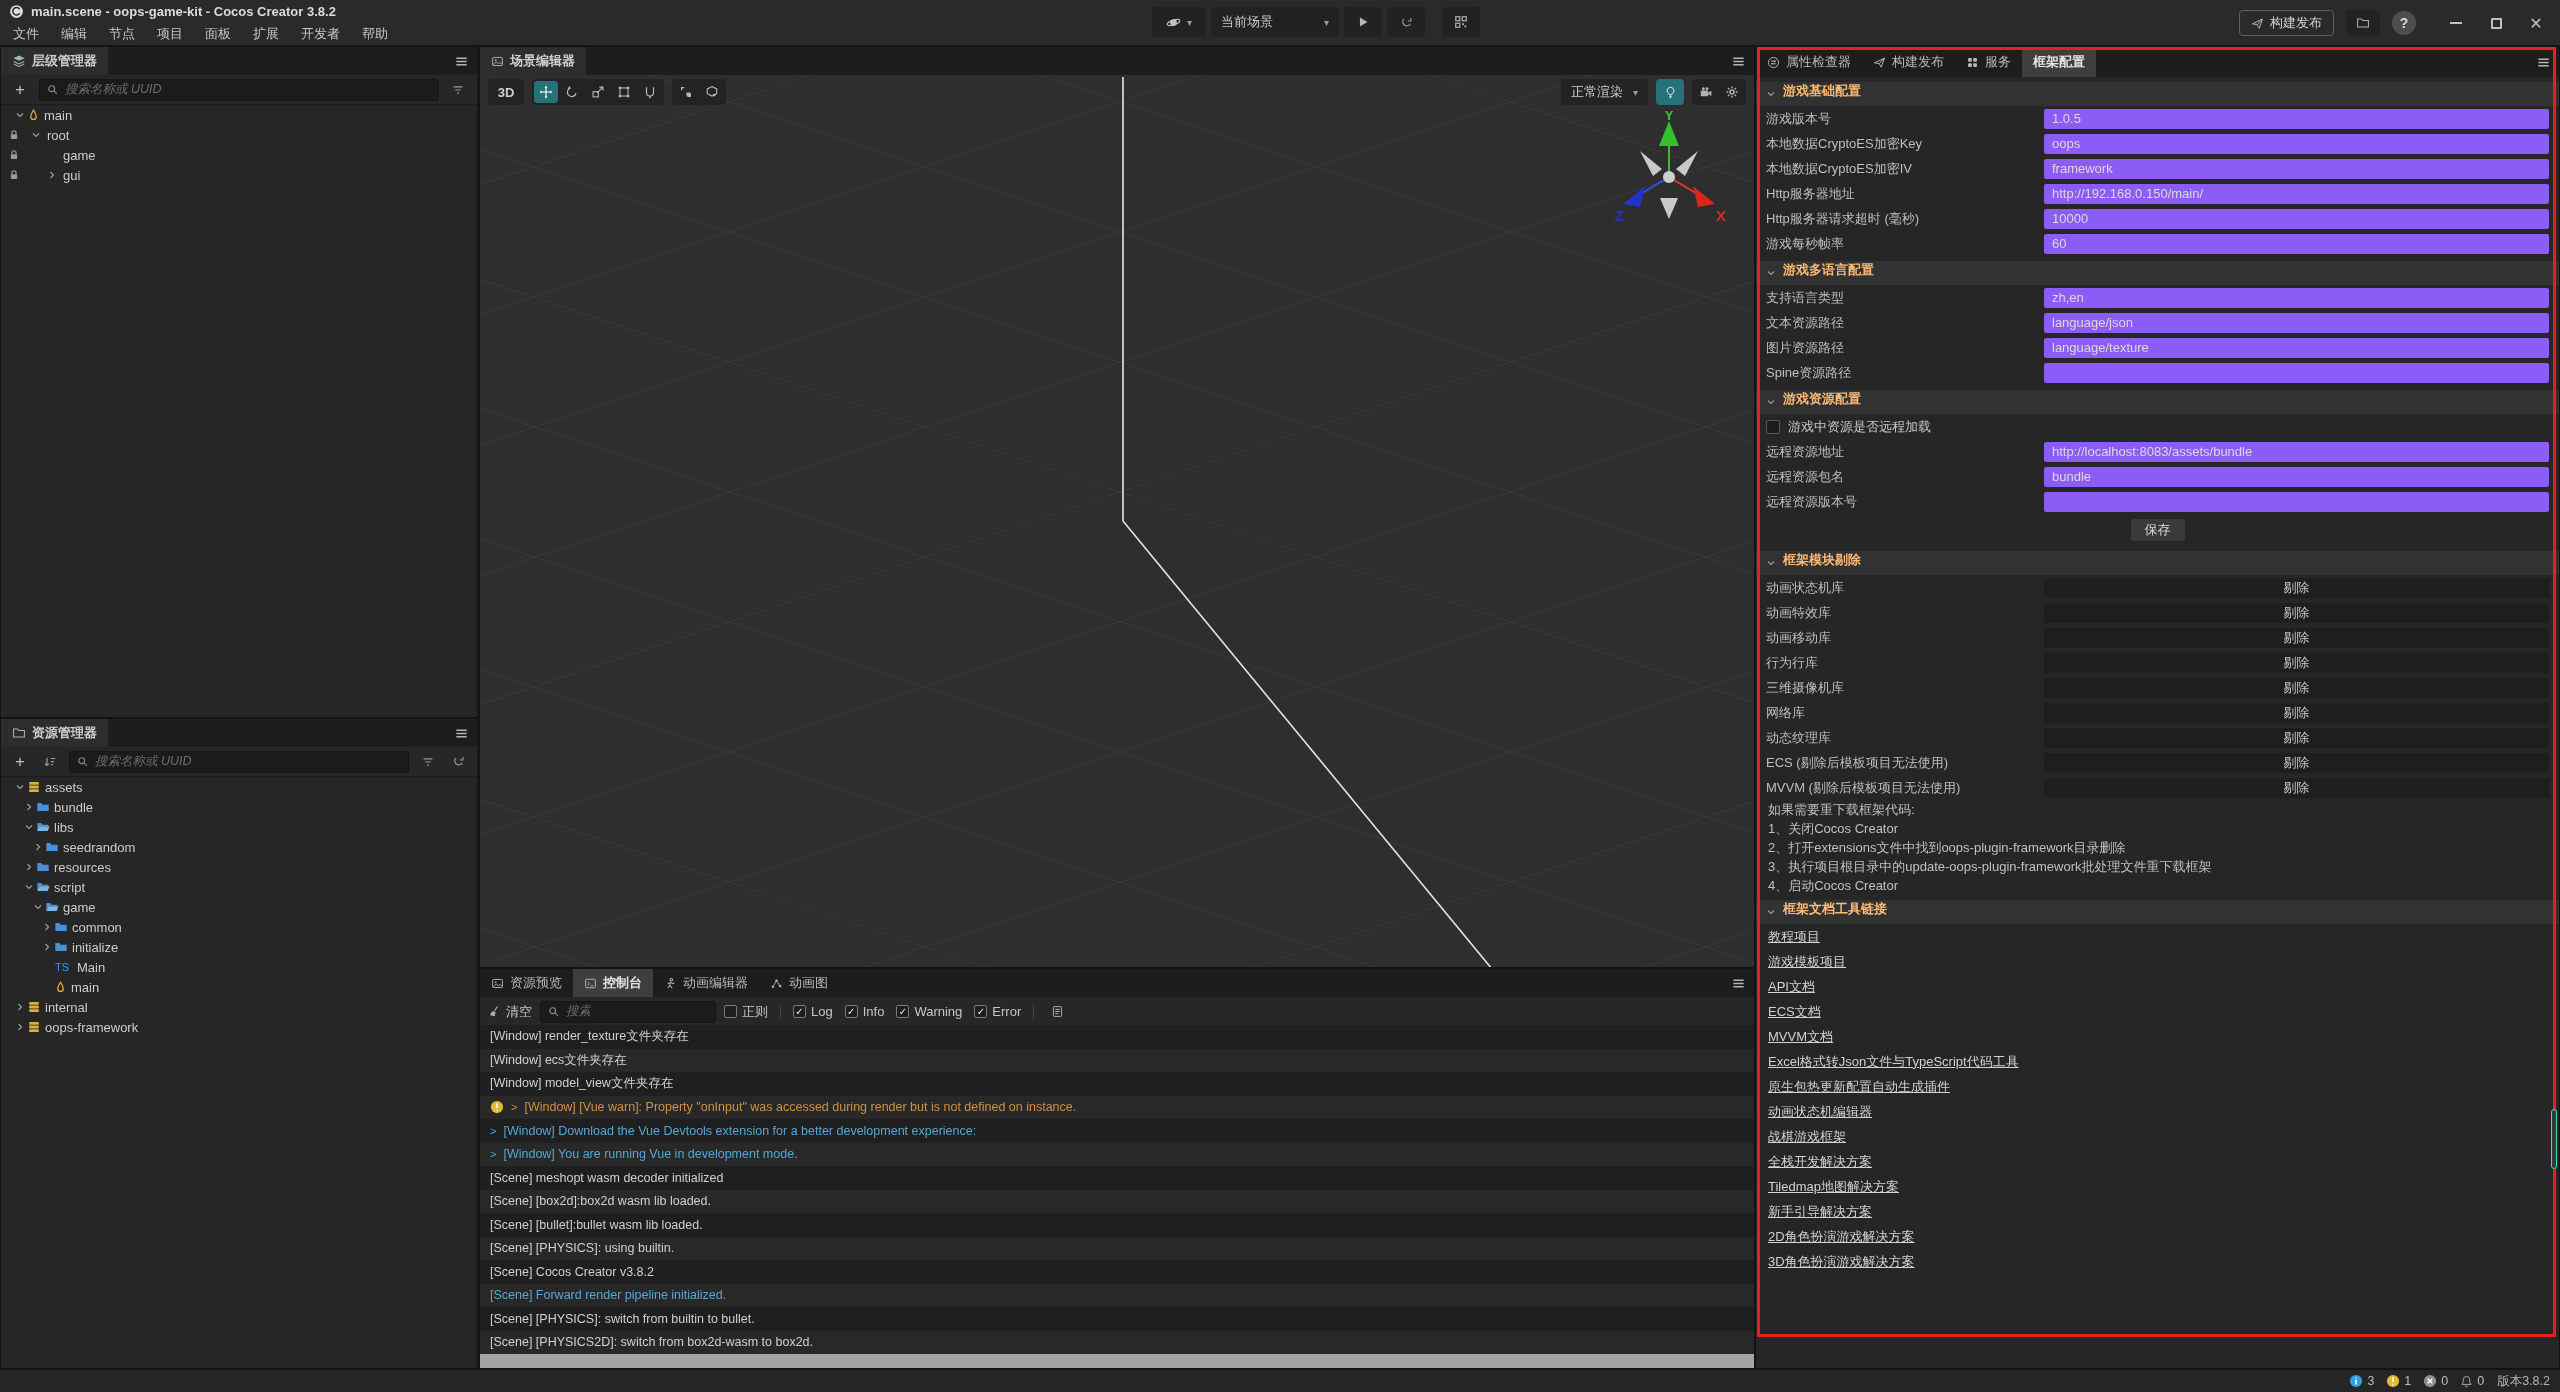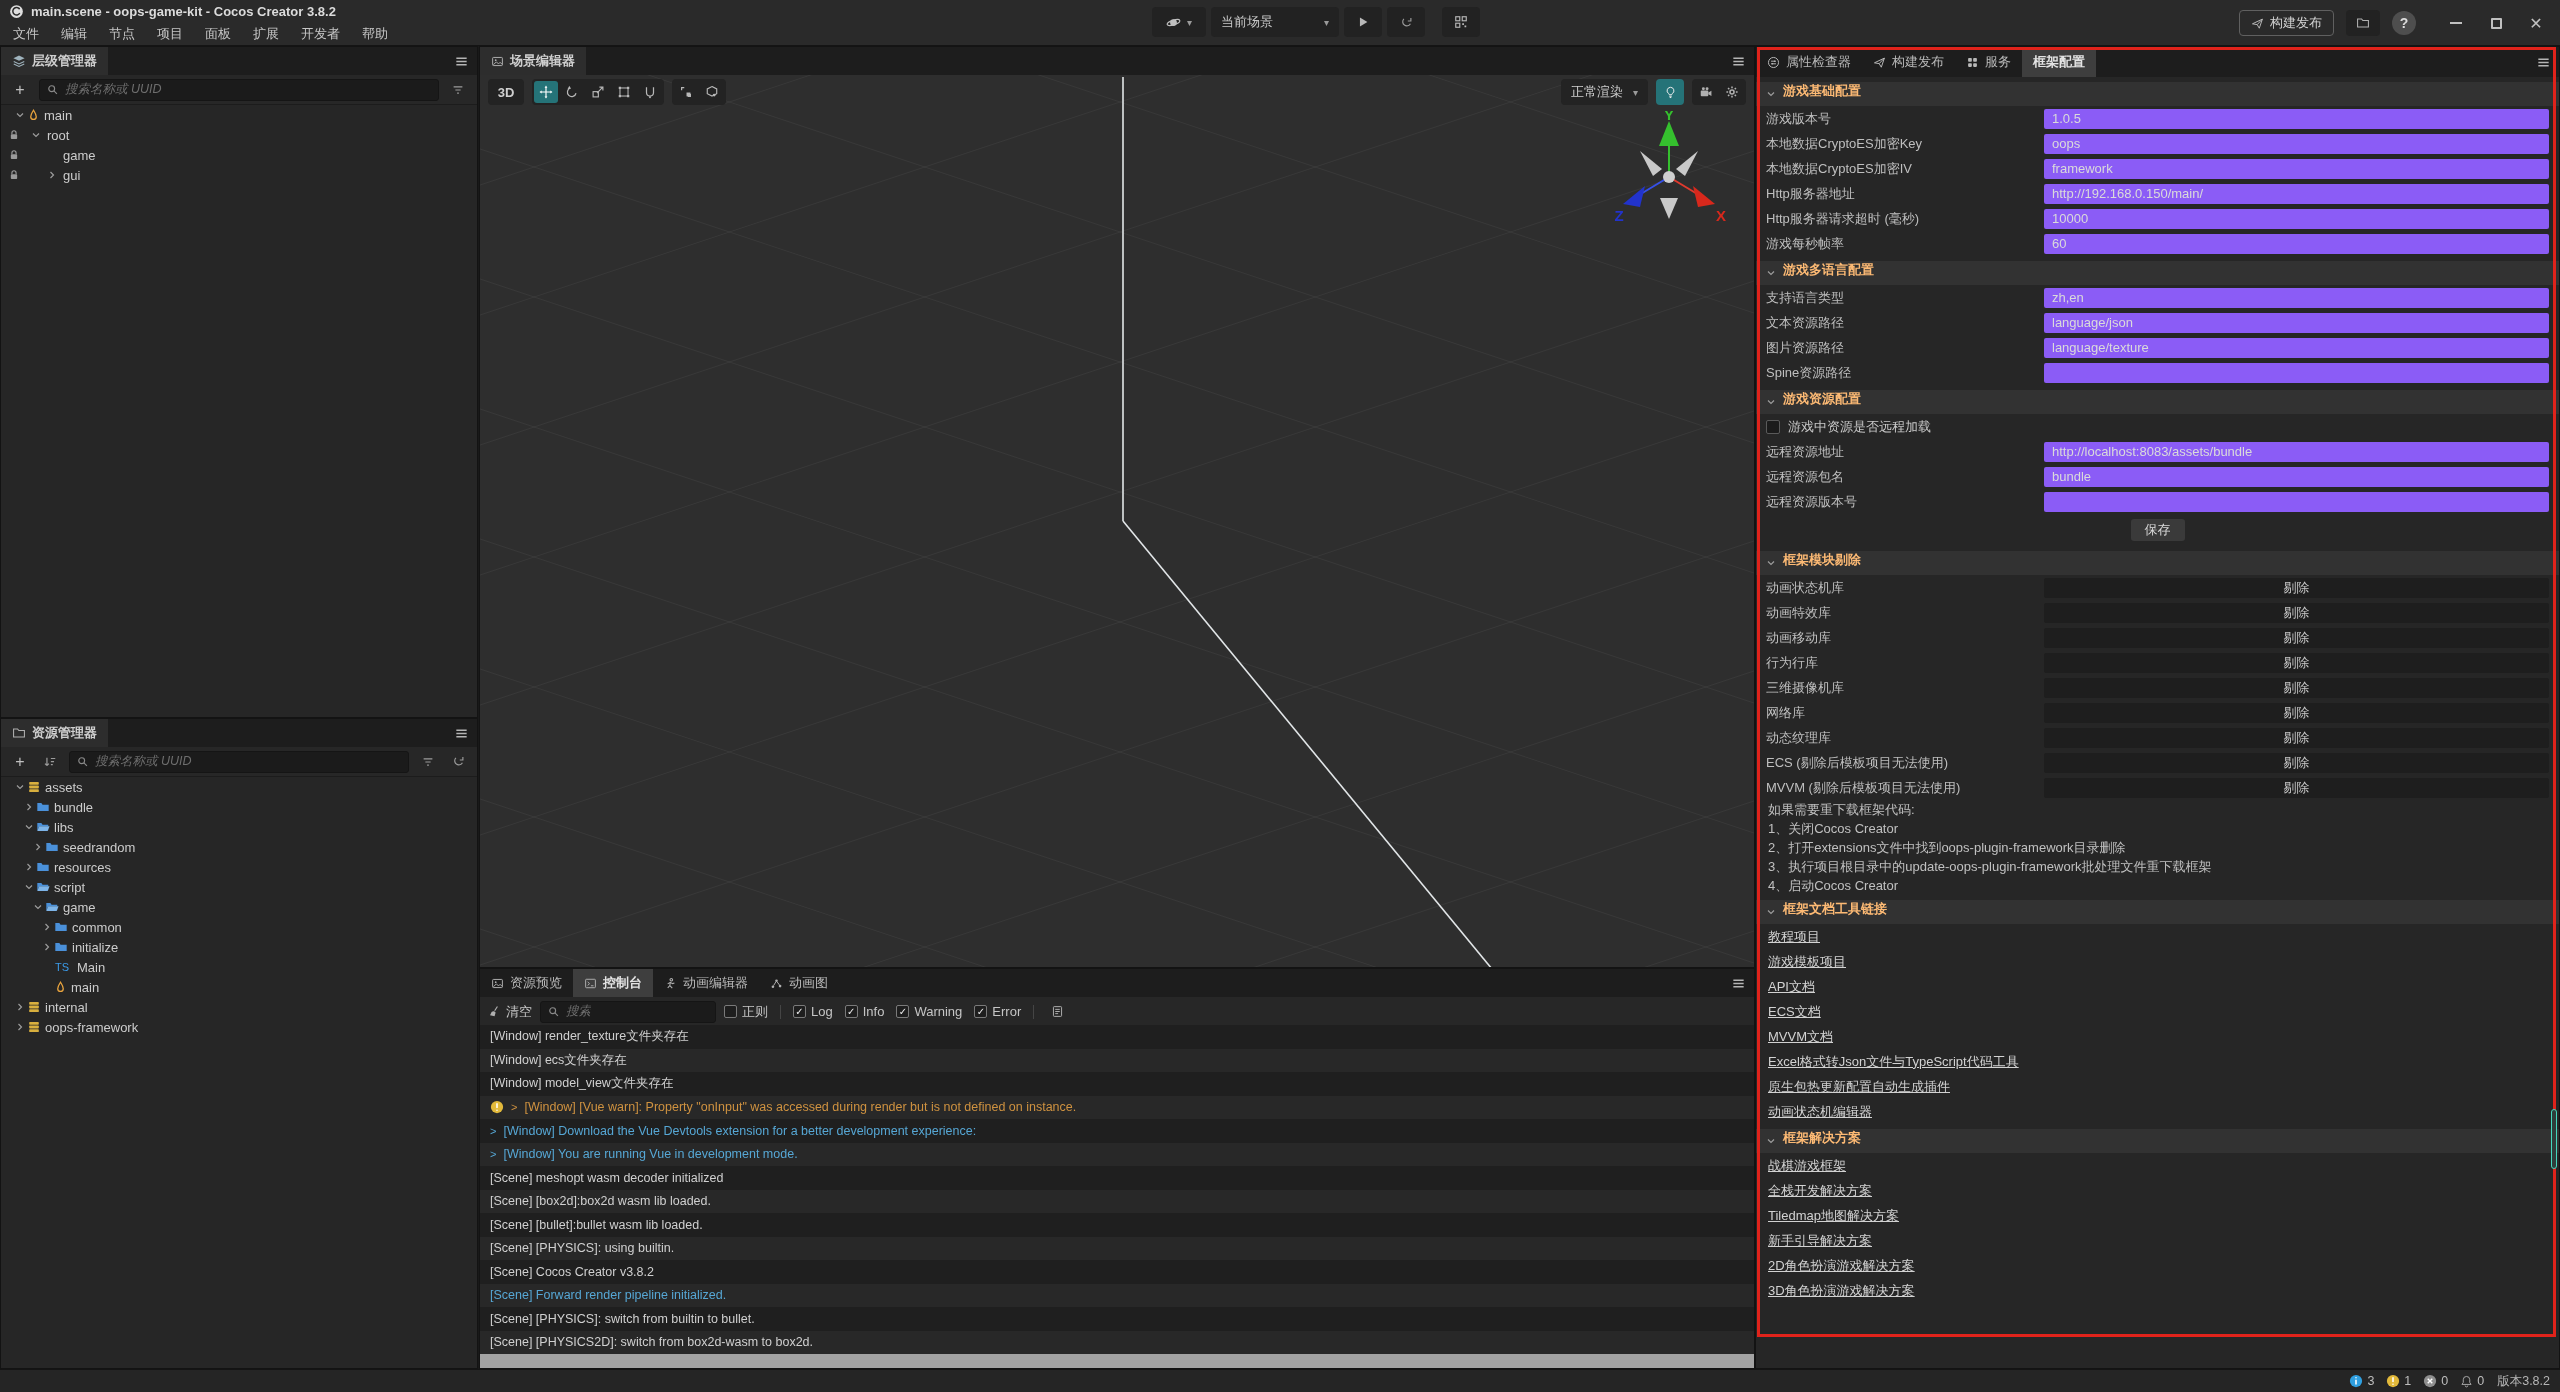--- a/index.html
+++ b/index.html
@@ -1083,28 +1083,20 @@
       </div>
       <div class="link-row">
         <span class="link">Excel格式转Json文件与TypeScript代码工具</span>
       </div>
       <div class="link-row">
         <span class="link">原生包热更新配置自动生成插件</span>
       </div>
       <div class="link-row">
         <span class="link">动画状态机编辑器</span>
       </div>
-      <div class="sec-hdr">
-        <span class="ic ">
-          <svg viewBox="0 0 16 16" width="12" height="12">
-            <path d="M4 6l4 4 4-4" fill="none" stroke="#9c9c9c" stroke-width="1.6"></path>
-          </svg>
-        </span>
-        <span>框架解决方案</span>
-      </div>
       <div class="link-row">
         <span class="link">战棋游戏框架</span>
       </div>
       <div class="link-row">
         <span class="link">全栈开发解决方案</span>
       </div>
       <div class="link-row">
         <span class="link">Tiledmap地图解决方案</span>
       </div>
       <div class="link-row">

